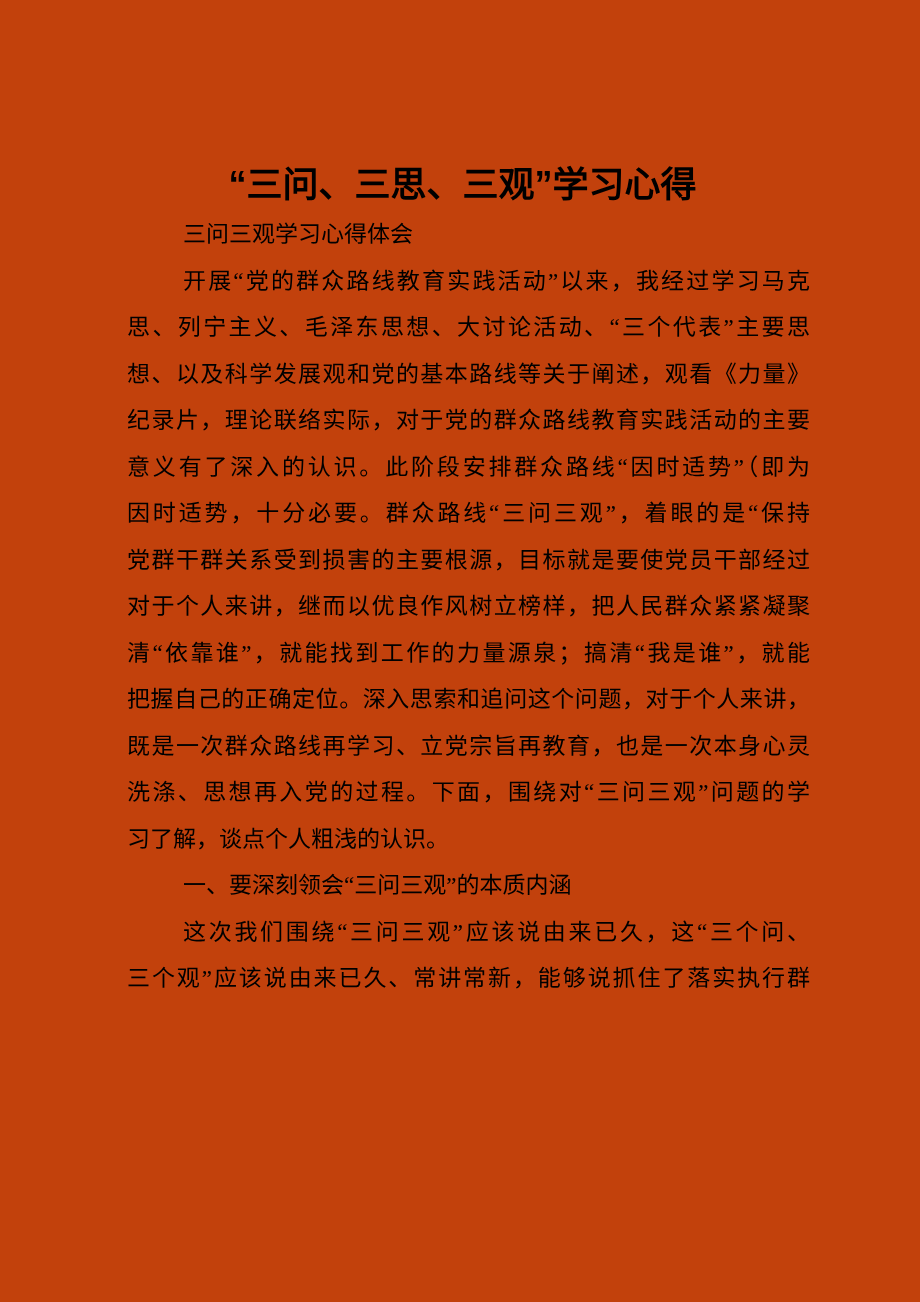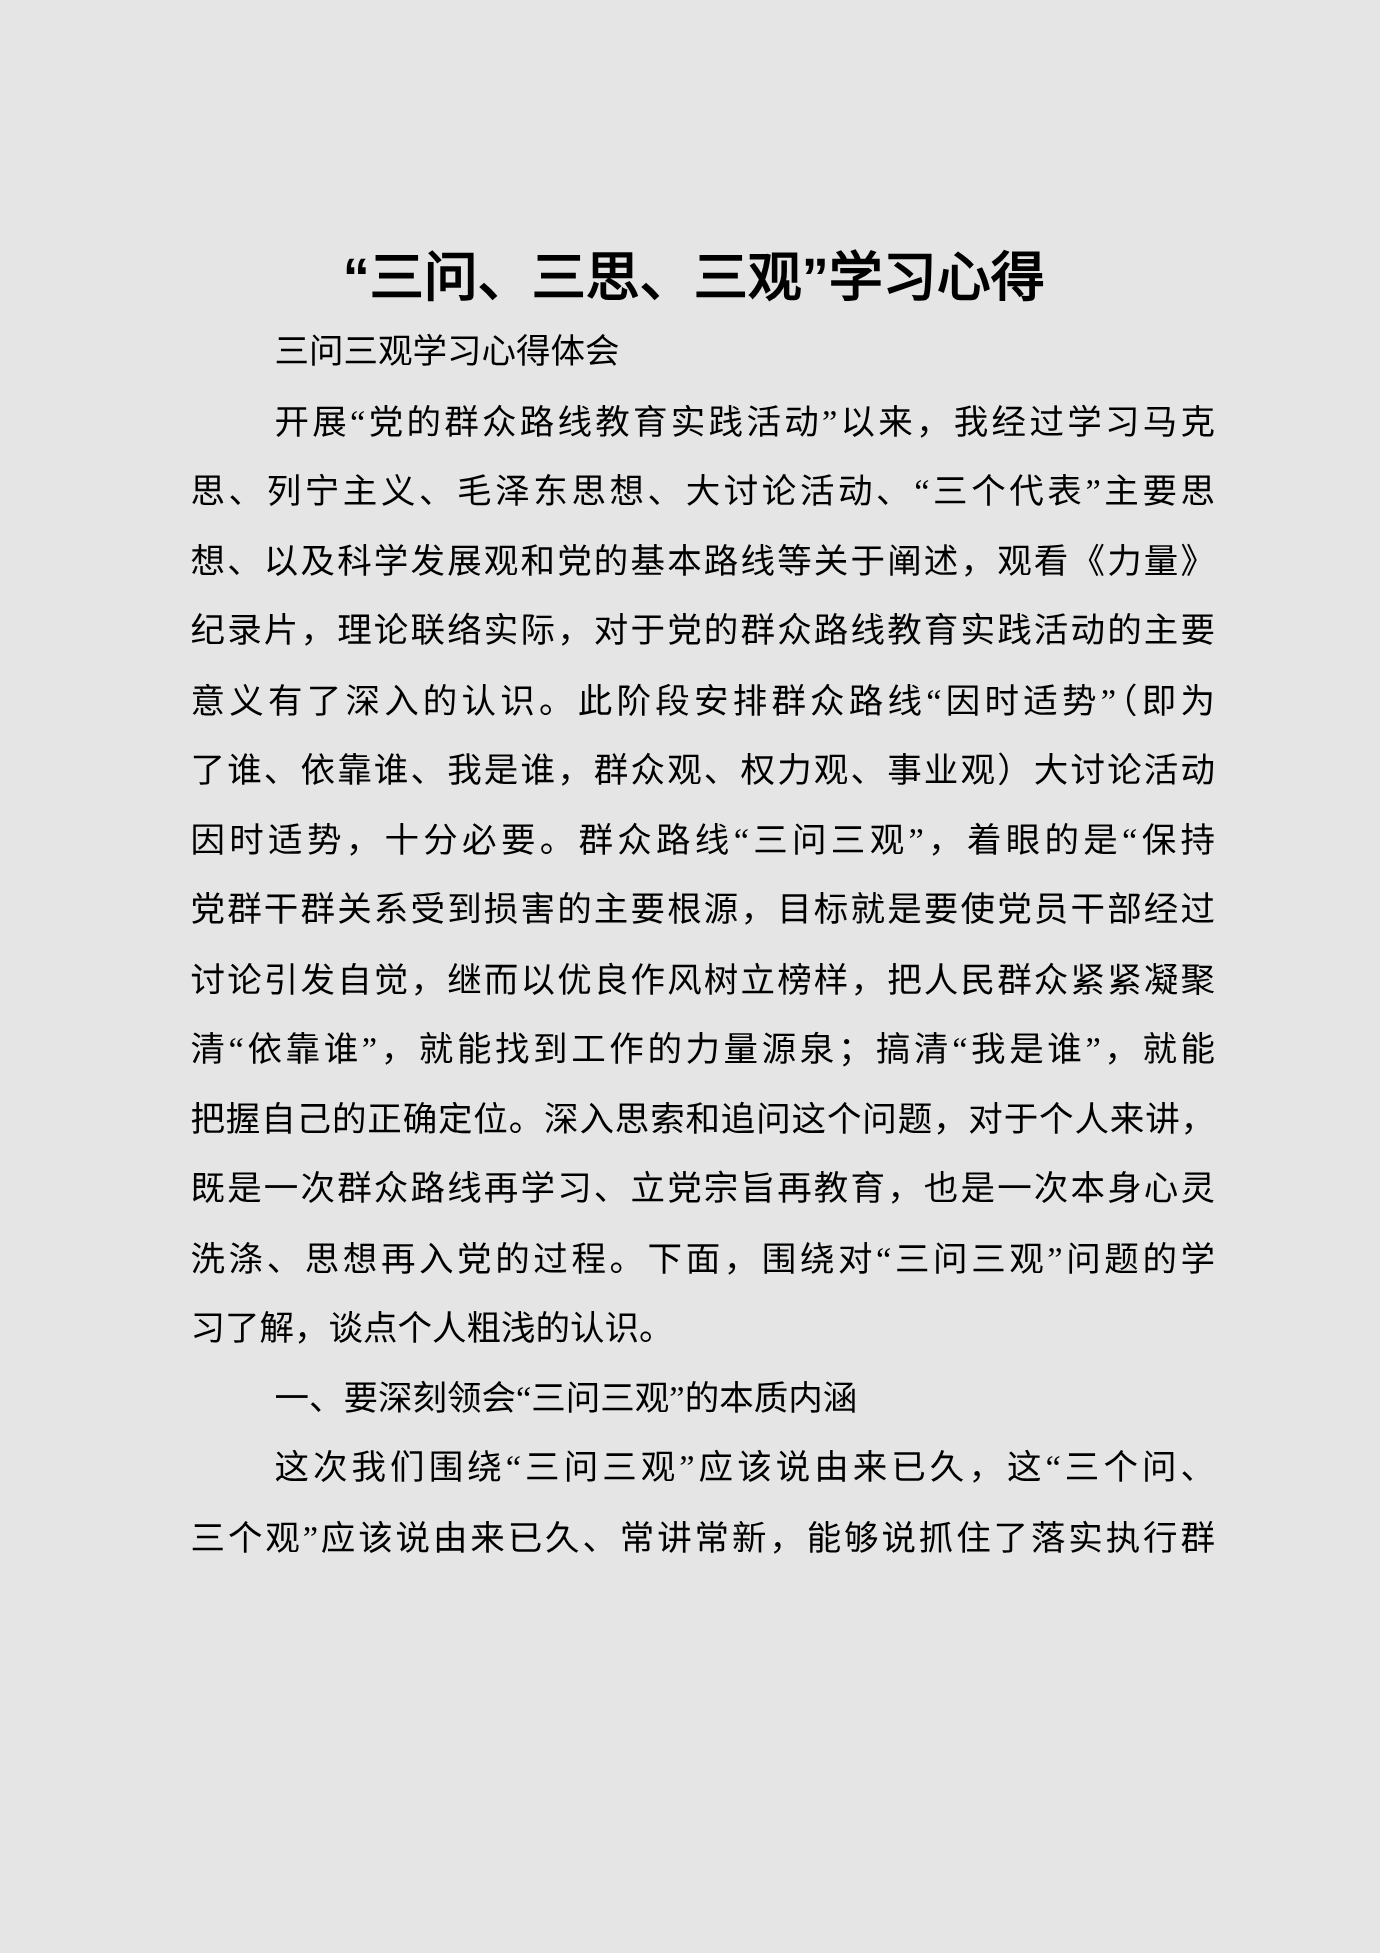--- a/index.html
+++ b/index.html
@@ -5,21 +5,21 @@
   * { margin: 0; padding: 0; box-sizing: border-box; }
 
   html, body {
     background: #ffffff;
   }
 
   .page {
     position: relative;
     width: 920px;
     height: 1302px;
-    background: #e5e5e5;
+    background: #c2410c;
     overflow: hidden;
     color: #000000;
   }
 
   .doc-title {
     position: absolute;
     left: 115px;
     top: 160px;
     width: 695px;
     height: 50px;
@@ -67,24 +67,23 @@
 
   <h1 class="doc-title">“三问、三思、三观”学习心得</h1>
 
   <div class="body-text">
     <div class="line ind last">三问三观学习心得体会</div>
     <div class="line ind">开展“党的群众路线教育实践活动”以来，我经过学习马克</div>
     <div class="line">思、列宁主义、毛泽东思想、大讨论活动、“三个代表”主要思</div>
     <div class="line">想、以及科学发展观和党的基本路线等关于阐述，观看《力量》</div>
     <div class="line">纪录片，理论联络实际，对于党的群众路线教育实践活动的主要</div>
     <div class="line">意义有了深入的认识。此阶段安排群众路线“因时适势”（即为</div>
-    <div class="line">了谁、依靠谁、我是谁，群众观、权力观、事业观）大讨论活动</div>
     <div class="line">因时适势，十分必要。群众路线“三问三观”，着眼的是“保持</div>
     <div class="line">党群干群关系受到损害的主要根源，目标就是要使党员干部经过</div>
-    <div class="line">讨论引发自觉，继而以优良作风树立榜样，把人民群众紧紧凝聚</div>
+    <div class="line">对于个人来讲，继而以优良作风树立榜样，把人民群众紧紧凝聚</div>
     <div class="line">清“依靠谁”，就能找到工作的力量源泉；搞清“我是谁”，就能</div>
     <div class="line">把握自己的正确定位。深入思索和追问这个问题，对于个人来讲，</div>
     <div class="line">既是一次群众路线再学习、立党宗旨再教育，也是一次本身心灵</div>
     <div class="line">洗涤、思想再入党的过程。下面，围绕对“三问三观”问题的学</div>
     <div class="line last">习了解，谈点个人粗浅的认识。</div>
     <div class="line ind last">一、要深刻领会“三问三观”的本质内涵</div>
     <div class="line ind">这次我们围绕“三问三观”应该说由来已久，这“三个问、</div>
     <div class="line">三个观”应该说由来已久、常讲常新，能够说抓住了落实执行群</div>
   </div>
 

